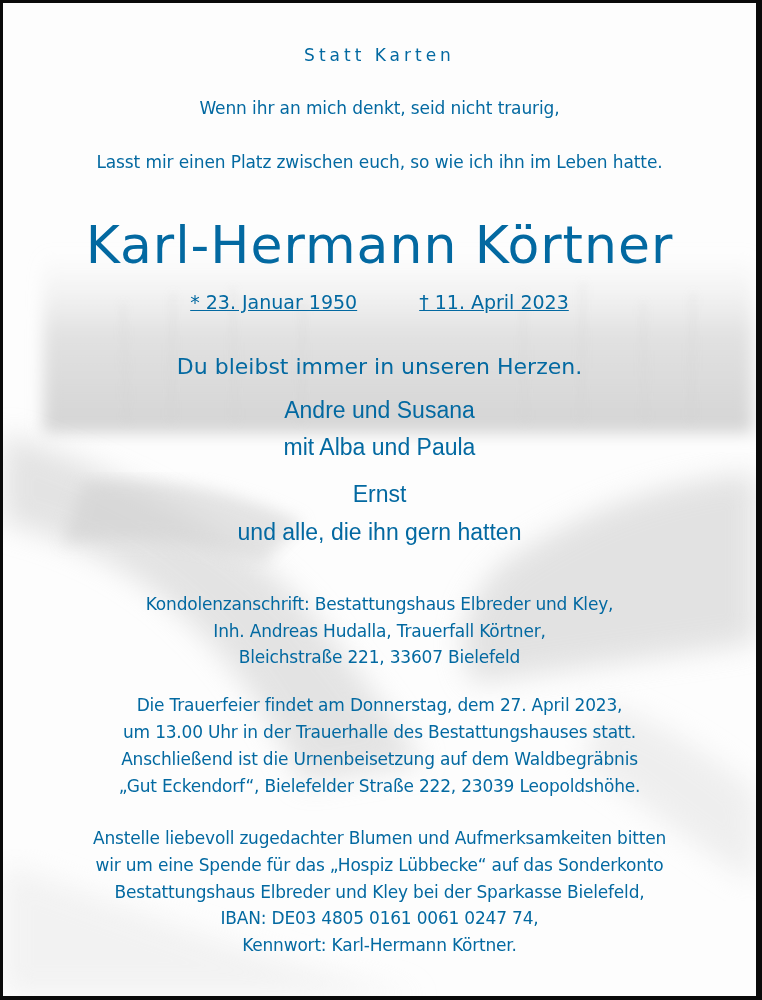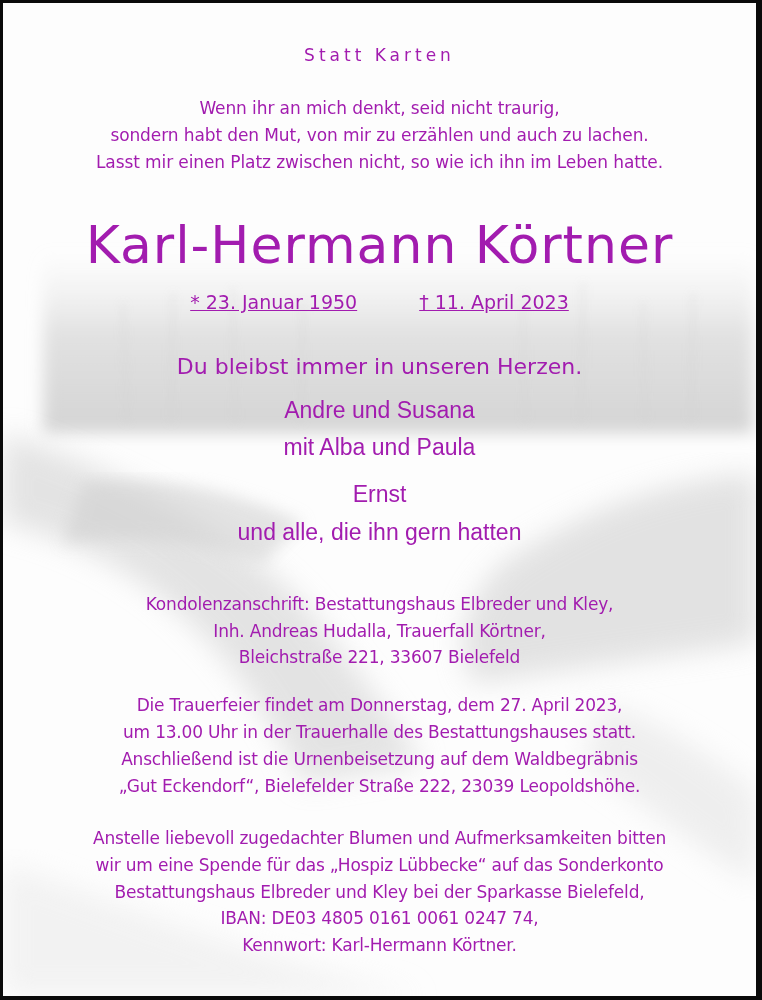--- a/index.html
+++ b/index.html
@@ -29,21 +29,21 @@
   .bg-scene {
     position: absolute;
     inset: 0;
     pointer-events: none;
   }
   .content {
     position: absolute;
     left: 0; top: 0;
     width: 753px;
     height: 993px;
-    color: #a21caf;
+    color: #0369a1;
     font-family: "DejaVu Serif", serif;
     text-align: center;
   }
   .line {
     position: absolute;
     left: 0;
     width: 100%;
     text-align: center;
     white-space: nowrap;
     line-height: 1;
@@ -132,22 +132,21 @@
     <path d="M80,480 C160,470 240,490 300,520 L260,560 C200,540 140,530 60,540 Z" fill="#cfcfcf" opacity="0.55" filter="url(#blur8)"></path>
     <path d="M600,700 C660,720 720,760 753,790 L753,880 C700,850 640,800 580,760 Z" fill="#e0e0e0" opacity="0.5" filter="url(#blur14)"></path>
     <path d="M0,860 C120,900 260,960 420,993 L0,993 Z" fill="#ebebeb" opacity="0.6" filter="url(#blur14)"></path>
   </svg>
 
   <div class="content">
 
     <div class="line header">Statt Karten</div>
 
     <div class="line poem" style="top:97px">Wenn ihr an mich denkt, seid nicht traurig,</div>
-    <div class="line poem" style="top:124px">sondern habt den Mut, von mir zu erzählen und auch zu lachen.</div>
-    <div class="line poem" style="top:151px">Lasst mir einen Platz zwischen nicht, so wie ich ihn im Leben hatte.</div>
+    <div class="line poem" style="top:151px">Lasst mir einen Platz zwischen euch, so wie ich ihn im Leben hatte.</div>
 
     <div class="line name">Karl-Hermann Körtner</div>
 
     <div class="line dates">
       <span>* 23. Januar 1950</span>
       <span>† 11. April 2023</span>
     </div>
 
     <div class="line motto">Du bleibst immer in unseren Herzen.</div>
 

